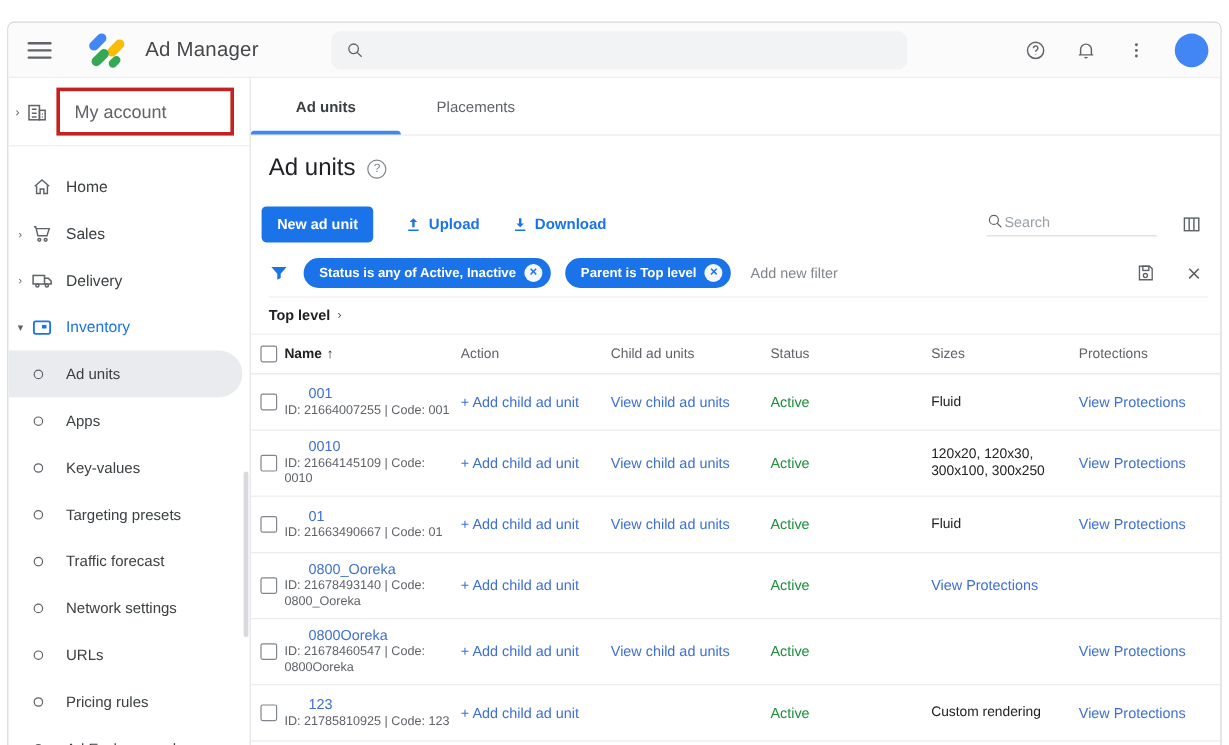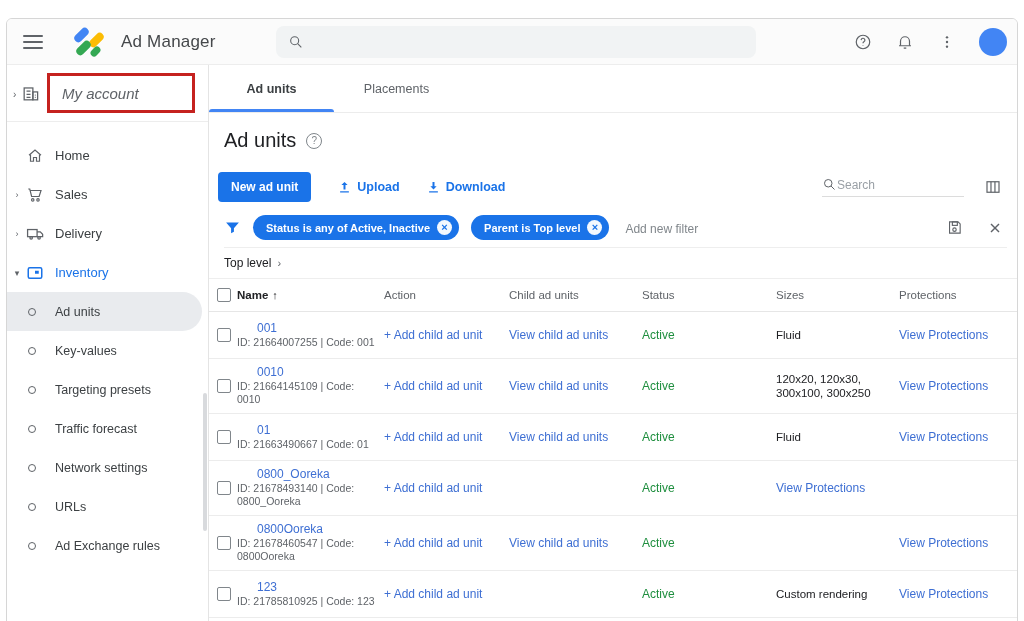--- a/index.html
+++ b/index.html
@@ -24,21 +24,21 @@
   .icon-btn { width:20px; height:20px; display:flex; align-items:center; justify-content:center; color:#5f6368; cursor:pointer; }
   .avatar { width:28px; height:28px; border-radius:50%; background:#4285f4; cursor:pointer; }
 
   
   .body { flex:1; display:flex; min-height:0; }
   .sidebar { width:202px; flex:0 0 auto; border-right:1px solid #e4e4e4; position:relative; }
   .account-row { height:57px; border-bottom:1px solid #ededed; position:relative; display:flex; align-items:center; }
   .acct-caret { position:absolute; left:6px; top:24px; font-size:10px; color:#5f6368; }
   .acct-ico { position:absolute; left:14px; top:19px; }
   .acct-box { position:absolute; left:40px; top:8px; width:148px; height:40px; border:3px solid #c5221f; display:flex; align-items:center; }
-  .acct-label { font-size:15px; color:#5f6368; padding-left:12px;font-style:italic; }
+  .acct-label { font-size:15px; color:#5f6368; padding-left:12px; }
 
   .nav { padding-top:14px; }
   .nav-item { height:39px; display:flex; align-items:center; position:relative; cursor:pointer; }
   .nav-caret { position:absolute; left:5px; font-size:9px; color:#5f6368; width:10px; text-align:center; }
   .nav-ico { position:absolute; left:18px; width:20px; height:20px; display:flex; align-items:center; justify-content:center; }
   .nav-label { margin-left:48px; font-size:13px; color:#3c4043; }
   .nav-item.blue .nav-label { color:#1a73e8; }
   .sub-item { height:39px; display:flex; align-items:center; position:relative; cursor:pointer; }
   .sub-item .dot { position:absolute; left:21px; width:8px; height:8px; border:1.6px solid #5f6368; border-radius:50%; }
   .sub-item .sub-label { margin-left:48px; font-size:12.5px; color:#3c4043; }
@@ -66,21 +66,21 @@
 
   .filterbar { margin:12px 10px 0 15px; height:34px; display:flex; align-items:center; border-bottom:1px solid #eee; padding-bottom:6px; }
   .chip { display:flex; align-items:center; gap:7px; background:#1a73e8; color:#fff; font-size:11px; font-weight:bold; border-radius:999px; padding:5px 7px 5px 13px; margin-left:12px; cursor:pointer; }
   .chip .x { width:15px; height:15px; border-radius:50%; background:rgba(255,255,255,.95); color:#1a73e8; font-size:11px; font-weight:bold; display:flex; align-items:center; justify-content:center; line-height:1; }
   .add-filter { margin-left:16px; }
   .add-filter input { border:none; outline:none; font-size:12px; width:120px; color:#3c4043; background:transparent; font-family:"Liberation Sans",sans-serif; }
   .add-filter input::placeholder { color:#80868b; }
   .filter-right { margin-left:auto; display:flex; align-items:center; gap:24px; padding-right:4px; }
 
   .breadcrumb { height:31px; display:flex; align-items:center; border-bottom:1px solid #eee; padding-left:15px; gap:6px; flex:0 0 auto; }
-  .bc-label { font-size:12px; color:#202124; font-weight:normal; cursor:pointer; }
+  .bc-label { font-size:12px; color:#202124; font-weight:bold; cursor:pointer; }
   .bc-caret { font-size:11px; color:#5f6368; }
 
   .tgrid { display:grid; grid-template-columns:20px 147px 125px 133px 134px 123px 1fr; padding-left:8px; align-items:center; }
   .thead { height:33px; border-bottom:1px solid #e6e6e6; font-size:11.5px; color:#5f6368; flex:0 0 auto; }
   .thead .th-name { color:#202124; font-weight:bold; }
   .sort-arrow { color:#202124; font-size:11px; margin-left:4px; font-weight:normal; }
   .checkbox { width:14px; height:14px; border:1.6px solid #80868b; border-radius:2px; background:#fff; cursor:pointer; }
   .rows { flex:1; overflow:hidden; }
   .trow { min-height:47px; border-bottom:1px solid #ececec; font-size:12px; }
   .cell { padding-right:10px; }
@@ -206,20 +206,24 @@
           <span class="nav-label">Inventory</span>
         </div>
 
         <div>
 
             <div class="sub-item active">
               <span class="dot"></span>
               <span class="sub-label">Ad units</span>
             </div>
 
+            <div class="sub-item">
+              <span class="dot"></span>
+              <span class="sub-label">Apps</span>
+            </div>
 
             <div class="sub-item">
               <span class="dot"></span>
               <span class="sub-label">Key-values</span>
             </div>
 
             <div class="sub-item">
               <span class="dot"></span>
               <span class="sub-label">Targeting presets</span>
             </div>
@@ -232,20 +236,24 @@
             <div class="sub-item">
               <span class="dot"></span>
               <span class="sub-label">Network settings</span>
             </div>
 
             <div class="sub-item">
               <span class="dot"></span>
               <span class="sub-label">URLs</span>
             </div>
 
+            <div class="sub-item">
+              <span class="dot"></span>
+              <span class="sub-label">Pricing rules</span>
+            </div>
 
             <div class="sub-item">
               <span class="dot"></span>
               <span class="sub-label">Ad Exchange rules</span>
             </div>
           </div>
       </div>
       <div class="side-scroll"></div>
     </div>
 

